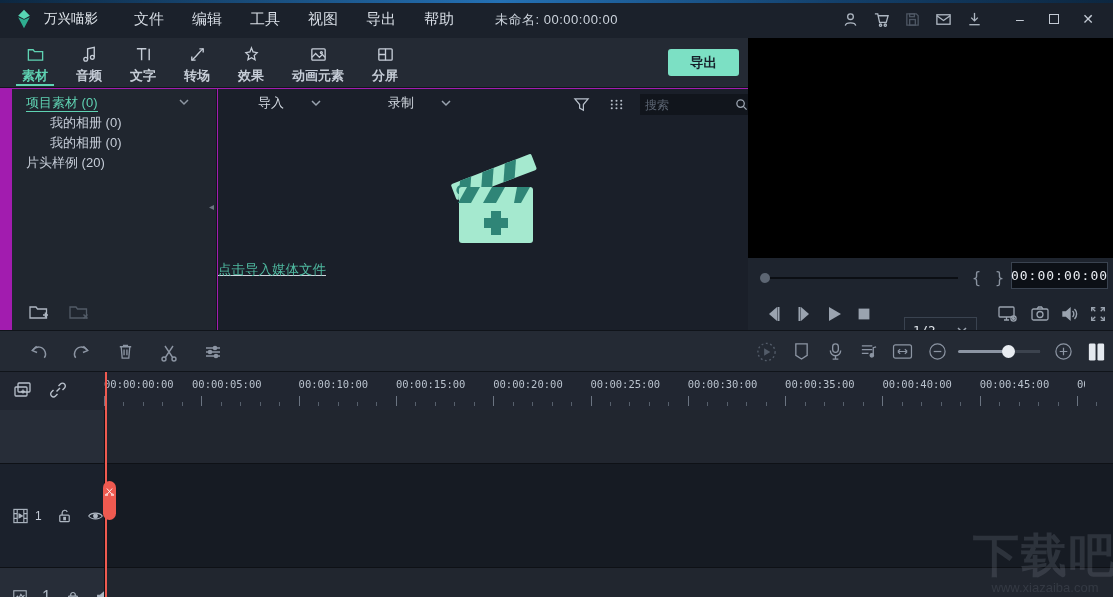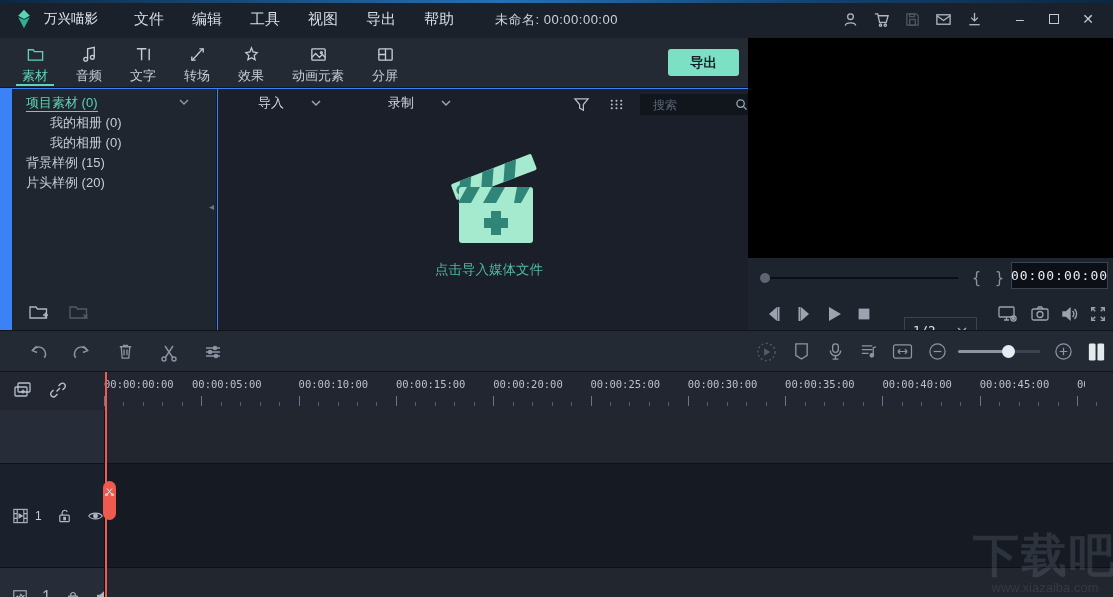--- a/index.html
+++ b/index.html
@@ -1,20 +1,20 @@
 <!DOCTYPE html>
 <html><head>
 <meta charset="utf-8">
 <style>
   * { margin:0; padding:0; box-sizing:border-box; }
   html,body { background:#0b0e13; }
   body { font-family:"Liberation Sans","DejaVu Sans",sans-serif; }
   #window {
     position:relative; width:1113px; height:597px; overflow:hidden;
-    background:#3b82f6; color:#cfd6de;
+    background:#a21caf; color:#cfd6de;
   }
   
   .frame-top { position:absolute; left:0; top:0; width:1113px; height:3px;
     background:linear-gradient(90deg,#0d2740,#2471b5 45%,#13406b 75%,#0d2740); z-index:60; }
 
   
   .titlebar { position:absolute; left:0; top:0; width:1113px; height:38px;
     background:#1b212b; display:flex; align-items:center; }
   .logo { width:20px; height:20px; margin:0 10px 0 14px; }
   .app-name { font-size:13.5px; color:#e3e8ee; margin-right:22px; }
@@ -27,21 +27,21 @@
   .win-controls { position:absolute; right:8px; top:0; height:38px; display:flex; align-items:center; }
   .win-btn { width:34px; height:38px; display:flex; align-items:center; justify-content:center;
     color:#c3cad4; font-size:14px; }
   .box-glyph { width:10px; height:10px; border:1.4px solid #c3cad4; }
 
   
   .tabstrip { position:absolute; left:0; top:38px; width:748px; height:50px;
     background:#242a34; border-bottom:1px solid #12161d; }
   .tabs { display:flex; align-items:flex-start; height:100%; padding-left:8px; }
   .tab { display:flex; flex-direction:column; align-items:center; gap:3px;
-    padding:7px 14px 0 14px; height:100%; position:relative; color:#c6cdd7; }
+    padding:7px 14px 0 14px; height:100%; position:relative; color:#c6cdd7;font-weight:bold; }
   .tab .t-ic { width:19px; height:19px; }
   .tab .t-label { font-size:13px; }
   .tab.active { color:#5fd3b3; }
   .tab.active::after { content:""; position:absolute; left:8px; right:8px; bottom:1px;
     height:2px; background:#5fd3b3; }
   .export-btn { position:absolute; right:9px; top:11px; width:71px; height:27px;
     background:#7ce0c4; color:#16202a; font-size:13.5px; font-weight:bold;
     border:none; border-radius:3px; }
 
   
@@ -61,24 +61,24 @@
 
   .media { position:absolute; left:206px; top:0; width:542px; height:241px; background:#1a1f29; }
   .media-header { position:relative; height:30px; }
   .mh-item { position:absolute; top:5px; display:flex; align-items:center; gap:26px;
     font-size:13px; color:#d2d8e0; }
   .mh-chev { width:12px; height:12px; color:#9aa3af; }
   .mh-icon { position:absolute; top:7px; width:17px; height:17px; color:#b8c0cb; }
   .search-box { position:absolute; right:7px; top:5px; width:113px; height:21px;
     background:#11151c; display:flex; align-items:center; padding:0 5px; }
   .search-box input { flex:1; background:transparent; border:none; outline:none;
-    color:#c6cdd8; font-size:12px; width:80px; font-family:inherit;margin-left:8px; }
+    color:#c6cdd8; font-size:12px; width:80px; font-family:inherit; }
   .search-box input::placeholder { color:#5b6472; }
   .search-box .mag { width:13px; height:13px; color:#9aa3af; }
-  .empty-state { position:absolute; left:0; top:40px; width:542px; text-align:center; }
+  .empty-state { position:absolute; left:0; top:40px; width:542px; text-align:left;text-decoration:underline; }
   .empty-state .caption { margin-top:10px; font-size:13.5px; color:#4fb9a0; }
 
   
   .preview { position:absolute; left:748px; top:38px; width:365px; height:292px; background:#1e242e; }
   .video-area { position:absolute; left:0; top:0; width:365px; height:220px; background:#000; }
   .scrub-row { position:absolute; left:0; top:222px; width:365px; height:36px;
     display:flex; align-items:center; }
   .scrub-line { position:relative; margin-left:14px; width:196px; height:2px; background:#0b0e13; }
   .scrub-dot { position:absolute; left:-2px; top:-4px; width:10px; height:10px;
     border-radius:50%; background:#5d6673; }
@@ -266,21 +266,20 @@
   </div>
 
   <div class="panel-body">
     <div class="sidebar">
       <div class="side-list" id="side-list">
           <div class="side-item active"><span class="lbl">项目素材 (0)</span><svg class="chev" viewBox="0 0 12 12" fill="none" stroke="currentColor" stroke-width="1.5">
               <path d="M2 4 l4 4 l4 -4"></path>
             </svg></div>
           <div class="side-item indent"><span class="lbl">我的相册 (0)</span></div>
           <div class="side-item indent"><span class="lbl">我的相册 (0)</span></div>
-          <div class="side-item"><span class="lbl">背景样例 (15)</span></div>
           <div class="side-item"><span class="lbl">片头样例 (20)</span></div>
         </div>
       <div class="side-folders">
         <svg class="f-ic" viewBox="0 0 22 20" fill="none" stroke="currentColor" stroke-width="1.3">
           <path d="M2 5 h6 l1.5 2 h9 v9 h-16.5 z"></path>
             <path d="M15 13 h5 M17.5 10.5 v5" stroke-width="1.5"></path>
         </svg>
         <svg class="f-ic dim" viewBox="0 0 22 20" fill="none" stroke="currentColor" stroke-width="1.3">
           <path d="M2 5 h6 l1.5 2 h9 v9 h-16.5 z"></path>
             <path d="M15.5 12.5 l4 4 M19.5 12.5 l-4 4" stroke-width="1.5"></path>

